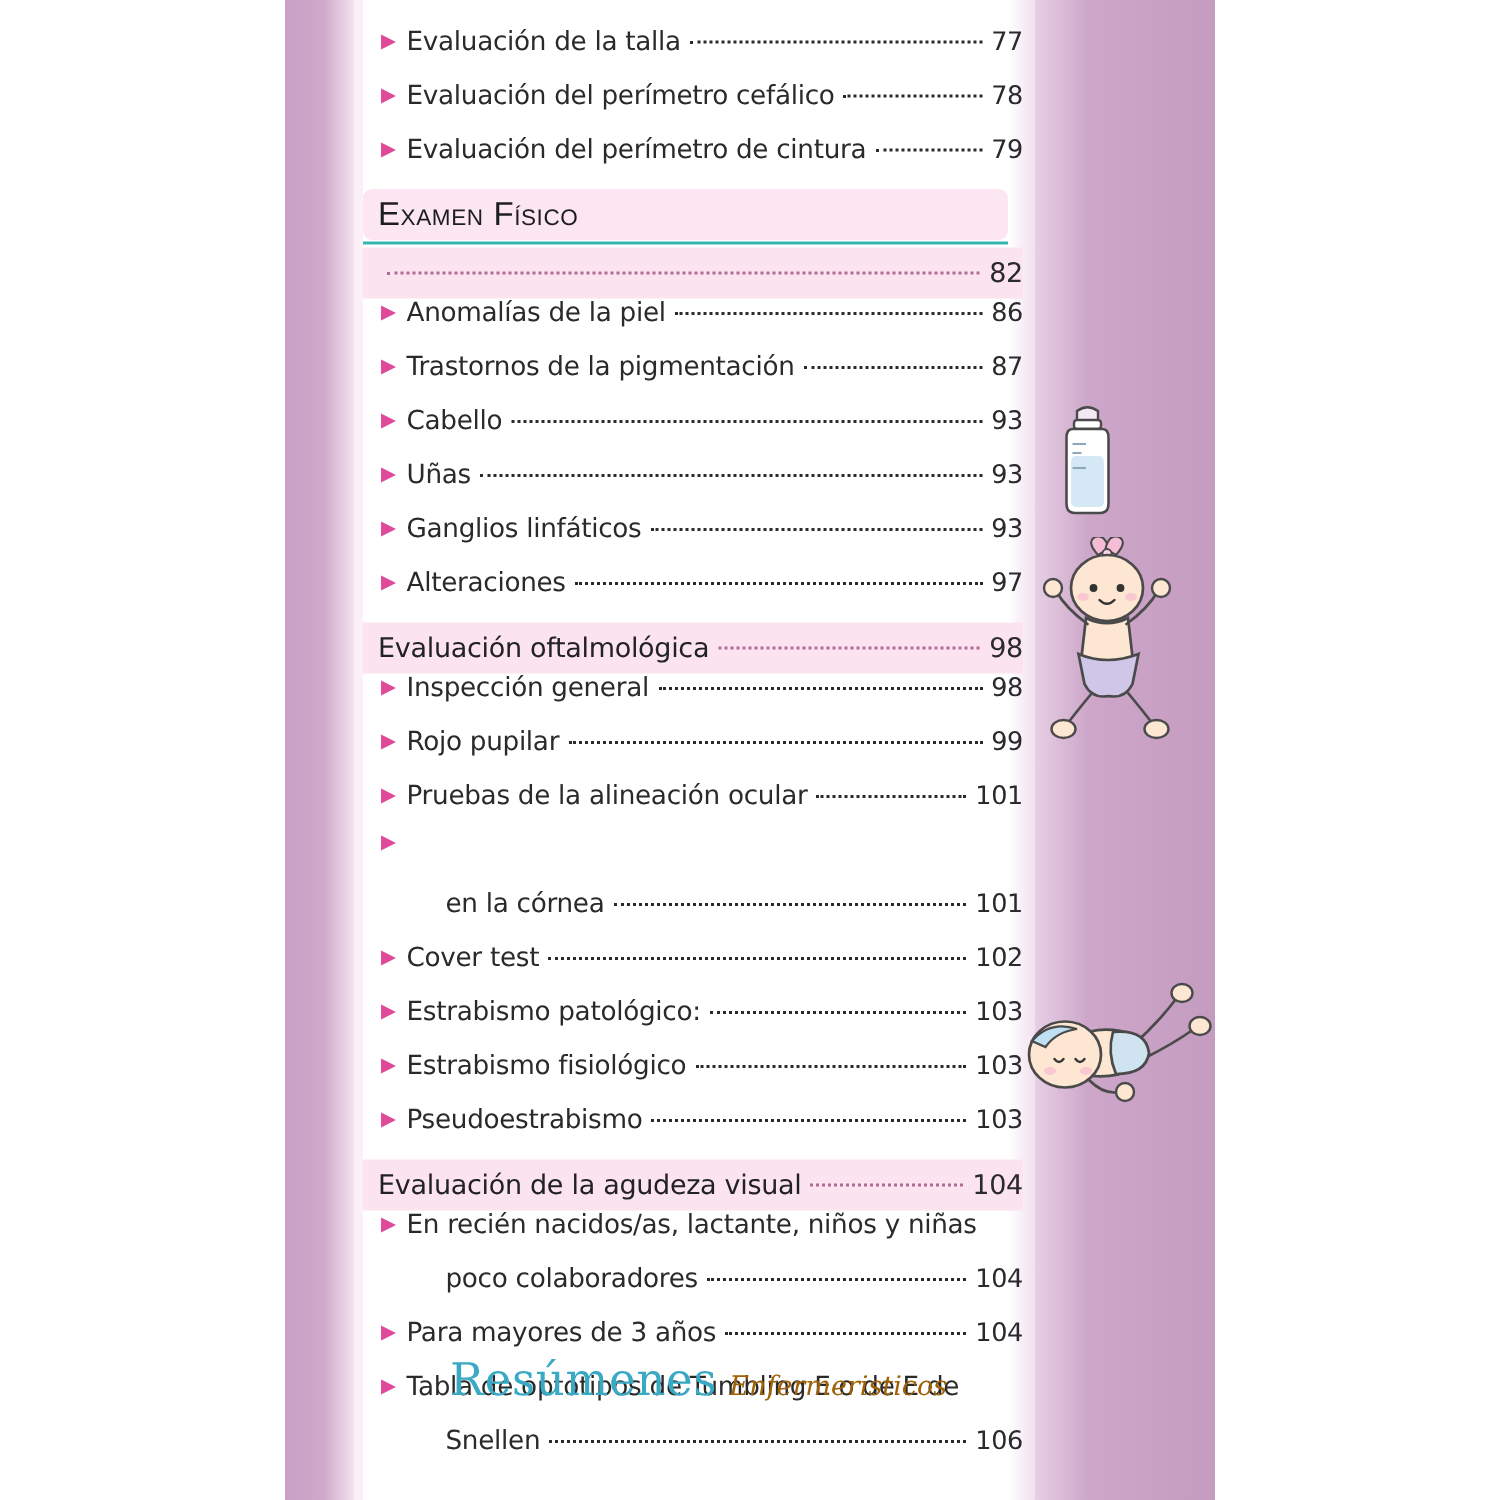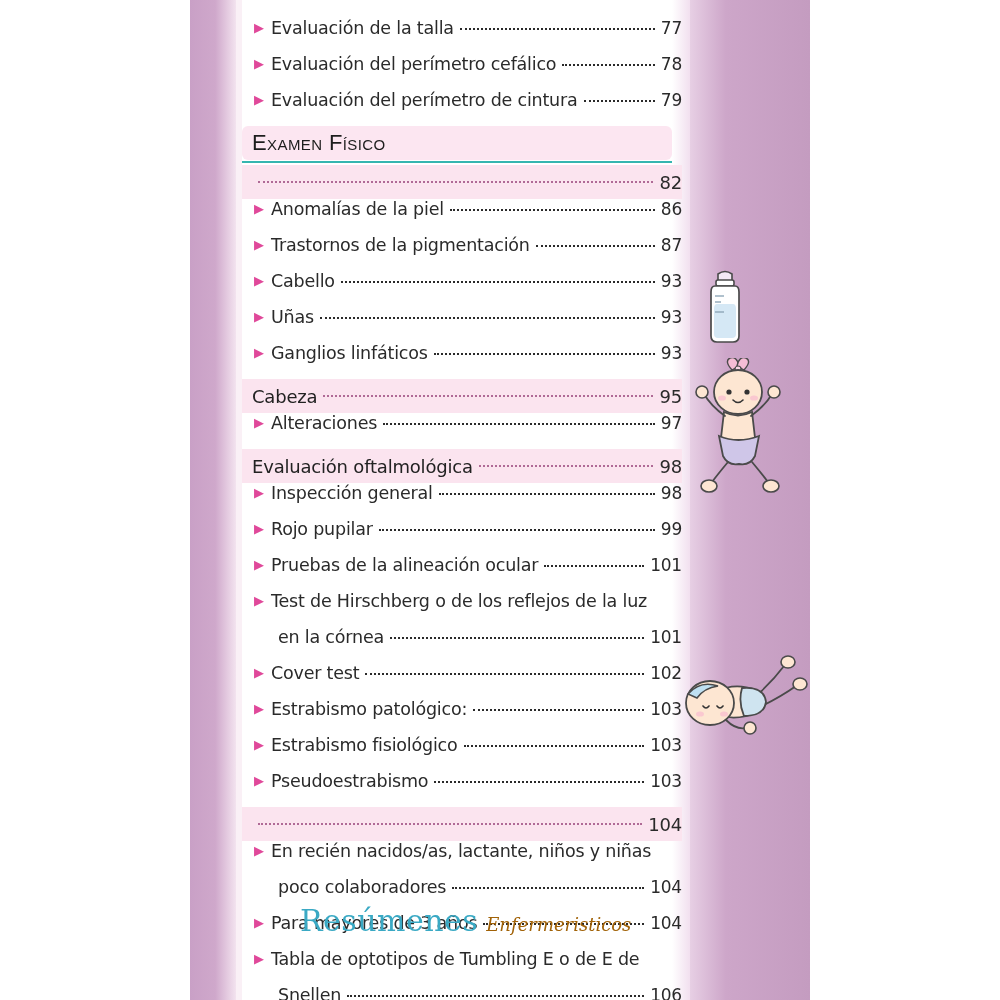--- a/index.html
+++ b/index.html
@@ -138,21 +138,21 @@
     font-variant: small-caps;
   }
   .teal-rule {
     width: 430px;
     height: 2px;
     background: #35b6b0;
     margin-bottom: 2px;
   }
 
   
-  .row.cont { padding-left: 36px; }
+  .row.cont { padding-left: 55px; }
 
   
   .footer {
     position: absolute;
     left: 300px;
     top: 903px;
     width: 330px;
     height: 48px;
     display: flex;
     align-items: baseline;
@@ -241,25 +241,20 @@
         <span class="label">Uñas</span>
         <span class="dots"></span>
         <span class="page-num">93</span>
       </div>
       <div class="row sub">
         <span class="bullet">▶</span>
         <span class="label">Ganglios linfáticos</span>
         <span class="dots"></span>
         <span class="page-num">93</span>
       </div>
-      <div class="row section">
-        <span class="label">Cabeza</span>
-        <span class="dots"></span>
-        <span class="page-num">95</span>
-      </div>
       <div class="row sub">
         <span class="bullet">▶</span>
         <span class="label">Alteraciones</span>
         <span class="dots"></span>
         <span class="page-num">97</span>
       </div>
       <div class="row section">
         <span class="label">Evaluación oftalmológica</span>
         <span class="dots"></span>
         <span class="page-num">98</span>
@@ -277,21 +272,20 @@
         <span class="page-num">99</span>
       </div>
       <div class="row sub">
         <span class="bullet">▶</span>
         <span class="label">Pruebas de la alineación ocular</span>
         <span class="dots"></span>
         <span class="page-num">101</span>
       </div>
       <div class="row sub">
         <span class="bullet">▶</span>
-        <span class="label">Test de Hirschberg  o de los reflejos de la luz</span>
         <span style="flex: 1 1 0%;"></span>
       </div>
       <div class="row cont">
         <span class="label">en la córnea</span>
         <span class="dots"></span>
         <span class="page-num">101</span>
       </div>
       <div class="row sub">
         <span class="bullet">▶</span>
         <span class="label">Cover test</span>
@@ -310,20 +304,21 @@
         <span class="dots"></span>
         <span class="page-num">103</span>
       </div>
       <div class="row sub">
         <span class="bullet">▶</span>
         <span class="label">Pseudoestrabismo</span>
         <span class="dots"></span>
         <span class="page-num">103</span>
       </div>
       <div class="row section">
+        <span class="label">Evaluación de la agudeza visual</span>
         <span class="dots"></span>
         <span class="page-num">104</span>
       </div>
       <div class="row sub">
         <span class="bullet">▶</span>
         <span class="label">En recién nacidos/as, lactante, niños y niñas</span>
         <span style="flex: 1 1 0%;"></span>
       </div>
       <div class="row cont">
         <span class="label">poco colaboradores</span>

